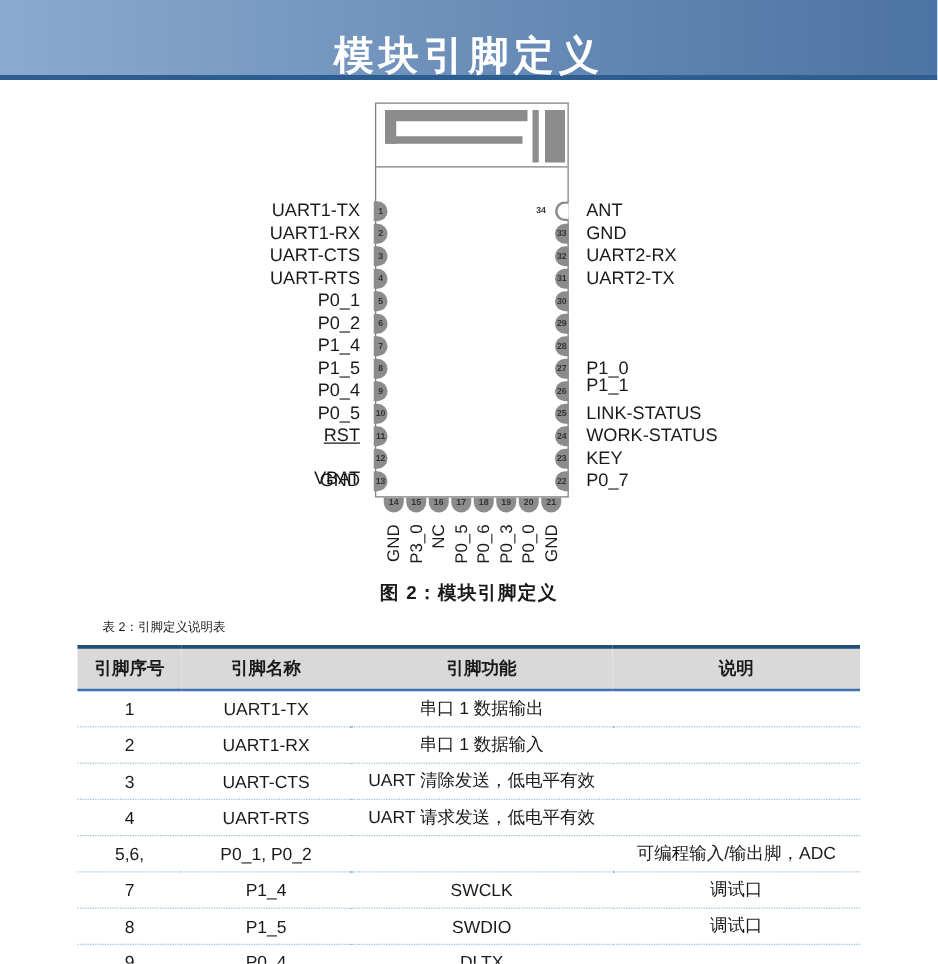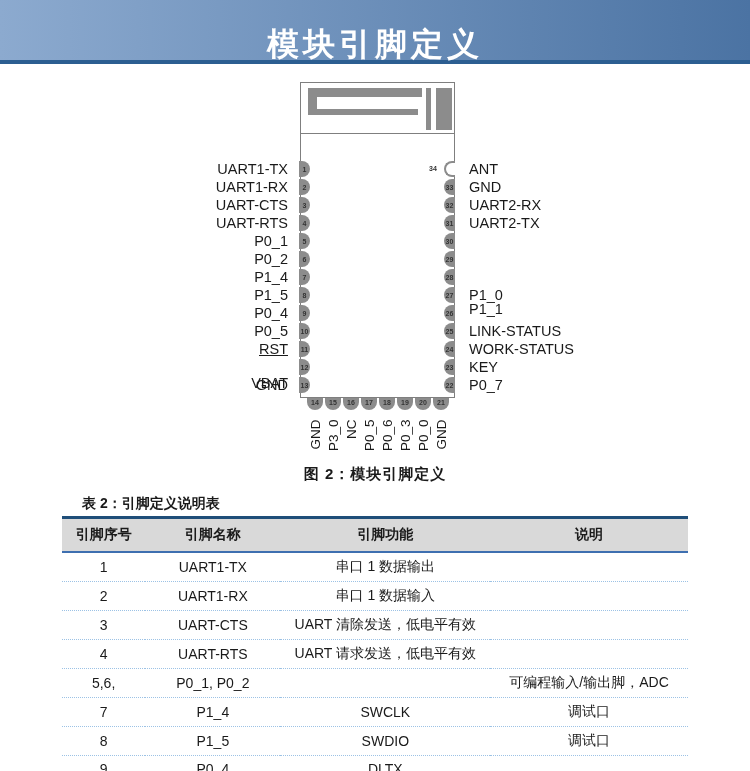--- a/index.html
+++ b/index.html
@@ -42,21 +42,21 @@
   .num-outside{position:absolute;font-size:7px;font-weight:bold;color:var(--pad-num);line-height:1;}
 
   .bottom-label{position:absolute;width:56px;height:15px;line-height:15px;font-size:13.5px;
                 text-align:right;transform:rotate(-90deg);white-space:nowrap;}
 
   .caption{position:absolute;top:401px;left:0;width:100%;text-align:center;
            font-size:15px;font-weight:bold;letter-spacing:1px;}
 
   
   .table-area{padding-top:3px;}
-  .table-title{margin:0 0 4px 82px;font-size:14px;font-weight:bold;height:17px;}
+  .table-title{margin:0 0 4px 82px;font-size:10px;font-weight:normal;height:17px;}
   table{border-collapse:collapse;table-layout:fixed;margin-left:62px;width:626px;
         border-top:3.5px solid var(--table-top-border);}
   col.c1{width:13.3%;} col.c2{width:21.6%;} col.c3{width:33.5%;} col.c4{width:31.6%;}
   thead th{background:var(--table-header-bg);font-size:14px;font-weight:bold;
            padding:7px 0;border-bottom:2px solid var(--table-header-line);text-align:center;}
   tbody td{font-size:14px;text-align:center;padding:5px 0;height:16px;
            border-bottom:1px dotted var(--row-dotted);white-space:nowrap;overflow:hidden;}
 </style>
 </head>
 <body>

